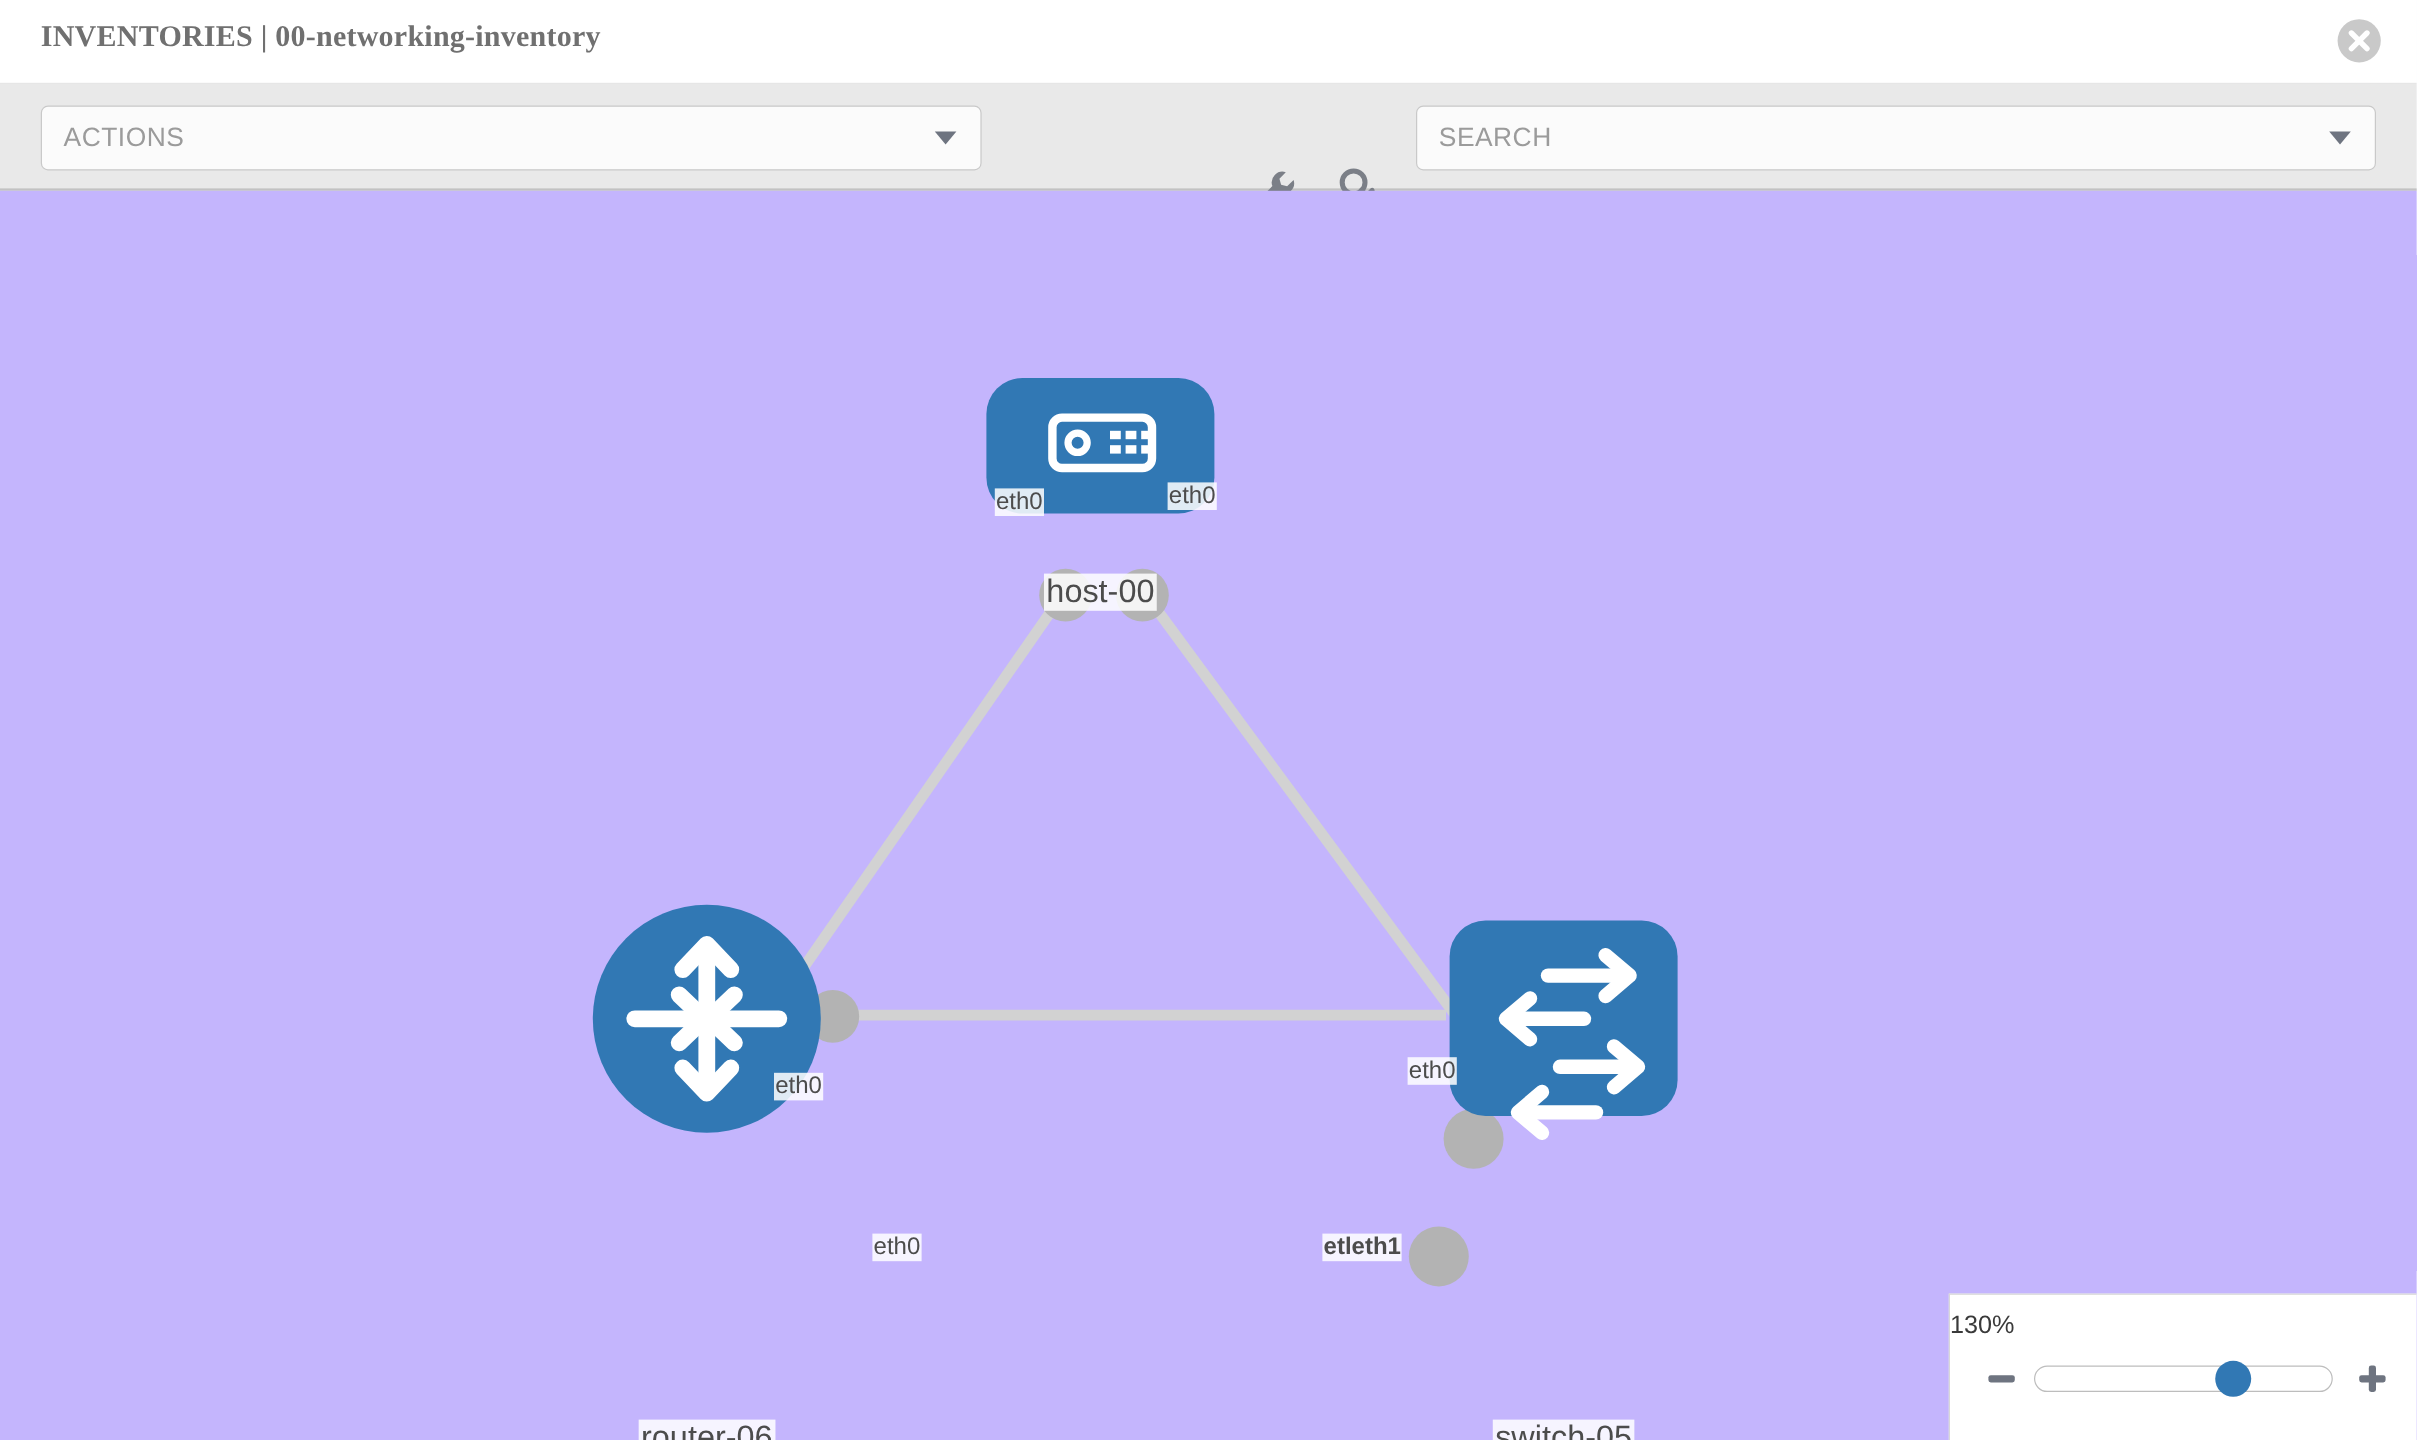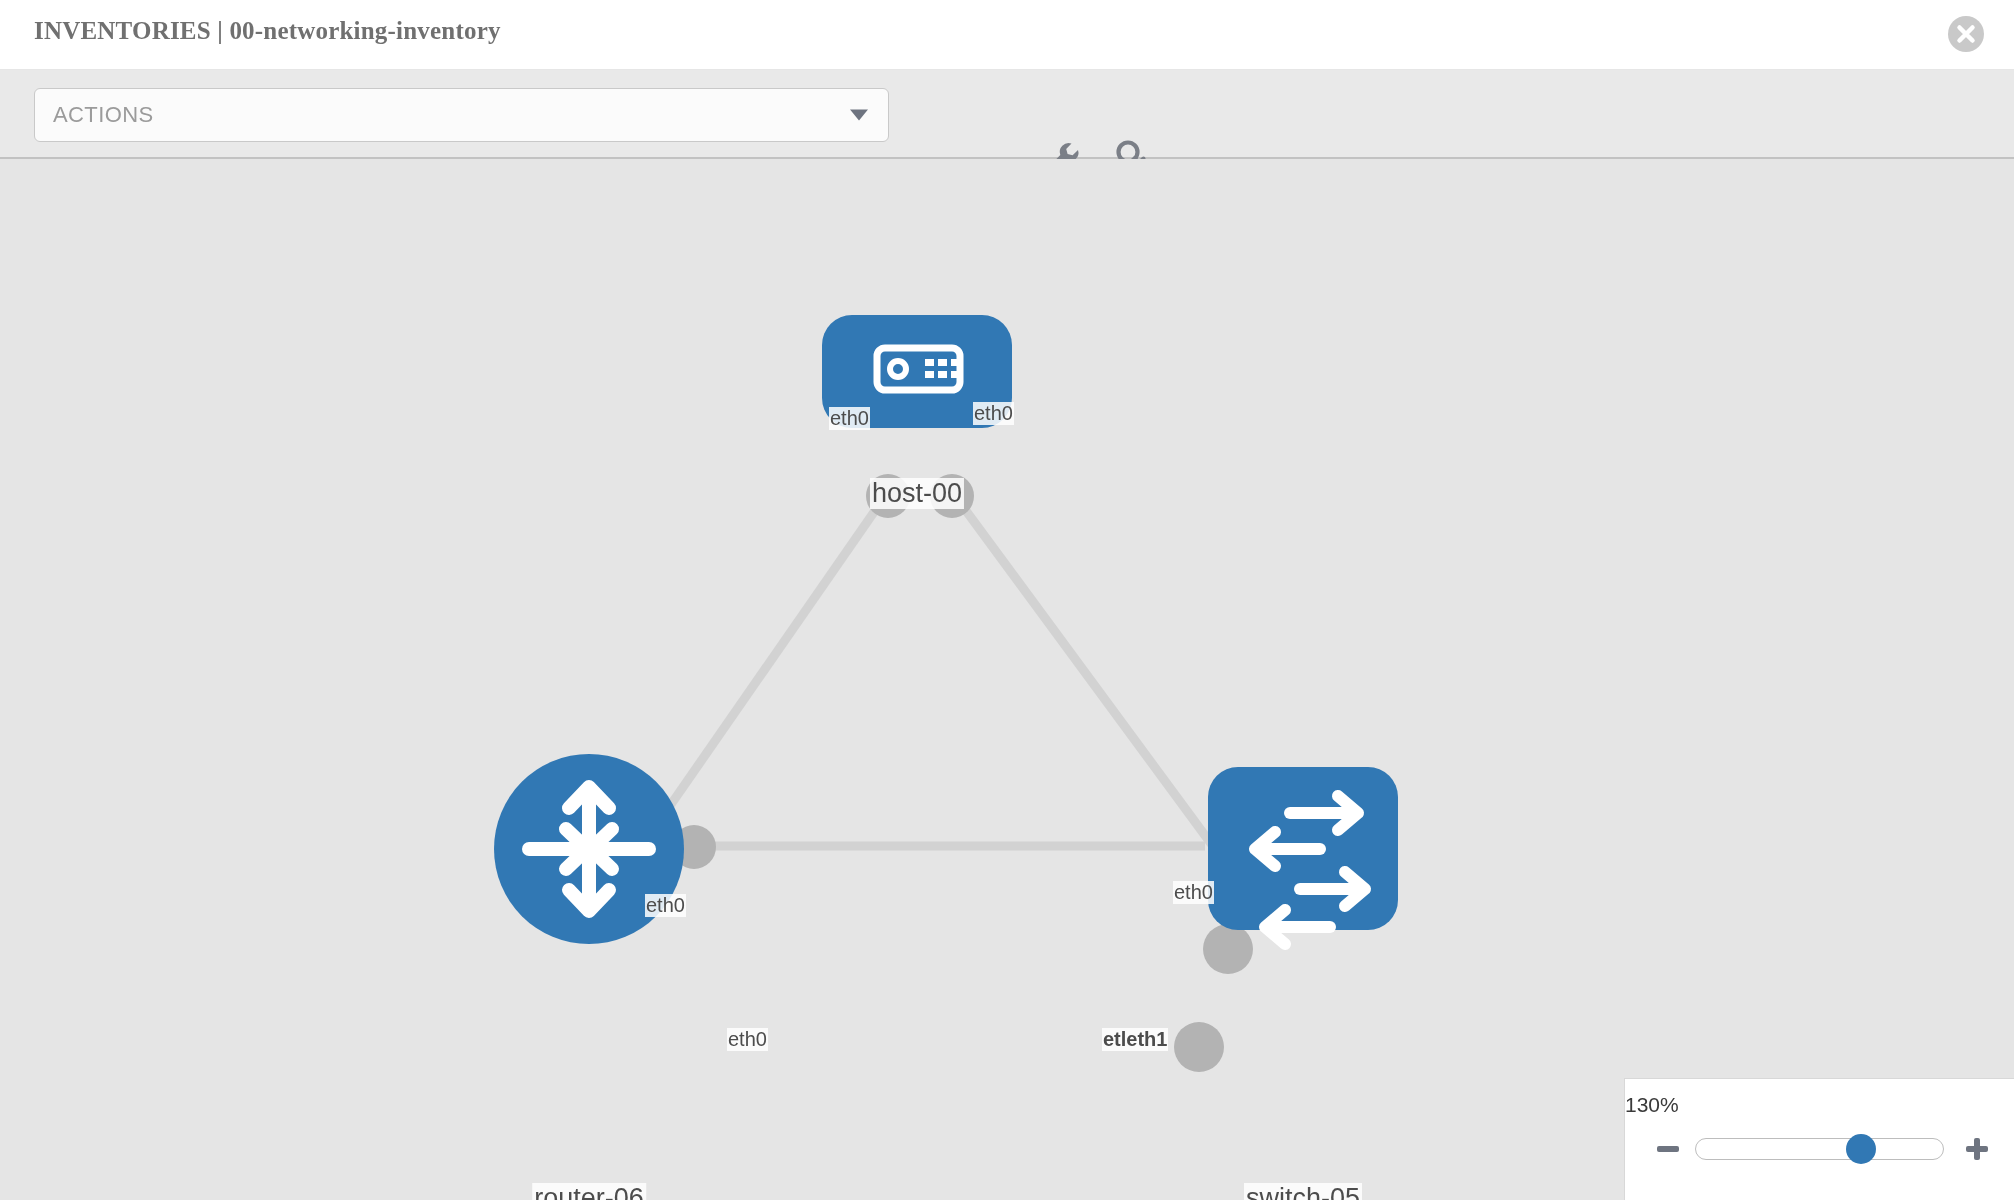--- a/index.html
+++ b/index.html
@@ -56,37 +56,37 @@
     white-space: nowrap;
   }
   .caret {
     position: absolute; right: 20px; top: 50%;
     transform: translateY(-50%);
     width: 0; height: 0;
     border-left: 9px solid transparent;
     border-right: 9px solid transparent;
     border-top: 11px solid #6e7480;
   }
-  #actions-select { left: 34px; top: 18px; width: 855px; }
+  #actions-select { left: 34px; top: 18px; width: 784px; }
   #search-select  { left: 1180px; top: 18px; width: 800px; }
 
   .tool-icon {
     position: absolute; top: 88px;
     width: 46px; height: 46px;
     transform: translateY(-50%);
     cursor: pointer;
   }
   #wrench-btn { left: 1040px; }
   #key-btn    { left: 1110px; }
 
   
   .canvas {
     position: absolute; left: 0; top: 159px;
     width: 2014px; height: 1041px;
-    background: #e5e5e5;
+    background: #c4b5fd;
     overflow: hidden;
   }
   .canvas svg { position: absolute; left: 0; top: 0; }
 
   .node-label {
     position: absolute;
     font-size: 27px;
     color: #4c4c4c;
     background: rgba(255,255,255,.85);
     white-space: nowrap;
@@ -172,20 +172,24 @@
 
     <div class="tool-icon" id="key-btn">
       <svg width="46" height="46" viewBox="0 0 46 46">
         <circle cx="18" cy="17" r="9.5" fill="none" stroke="#7b7f87" stroke-width="4.2"></circle>
         <path d="M24.5 23.5 L36 35" stroke="#7b7f87" stroke-width="4.2" stroke-linecap="round"></path>
         <path d="M29 28 L33.5 23.5" stroke="#7b7f87" stroke-width="4" stroke-linecap="round"></path>
         <path d="M33 32 L36.5 28.5" stroke="#7b7f87" stroke-width="4" stroke-linecap="round"></path>
       </svg>
     </div>
 
+    <div class="select-box" id="search-select">
+      <span class="sel-label" placeholder="SEARCH">SEARCH</span>
+      <span class="caret"></span>
+    </div>
   </div>
 
   <div class="canvas">
 
     <svg width="2014" height="1041">
 
       <g>
         <line x1="890" y1="330" x2="640" y2="690" stroke="#d2d2d2" stroke-width="9"></line>
         <line x1="950" y1="330" x2="1215" y2="690" stroke="#d2d2d2" stroke-width="9"></line>
         <line x1="690" y1="687" x2="1205" y2="687" stroke="#d2d2d2" stroke-width="9"></line>

